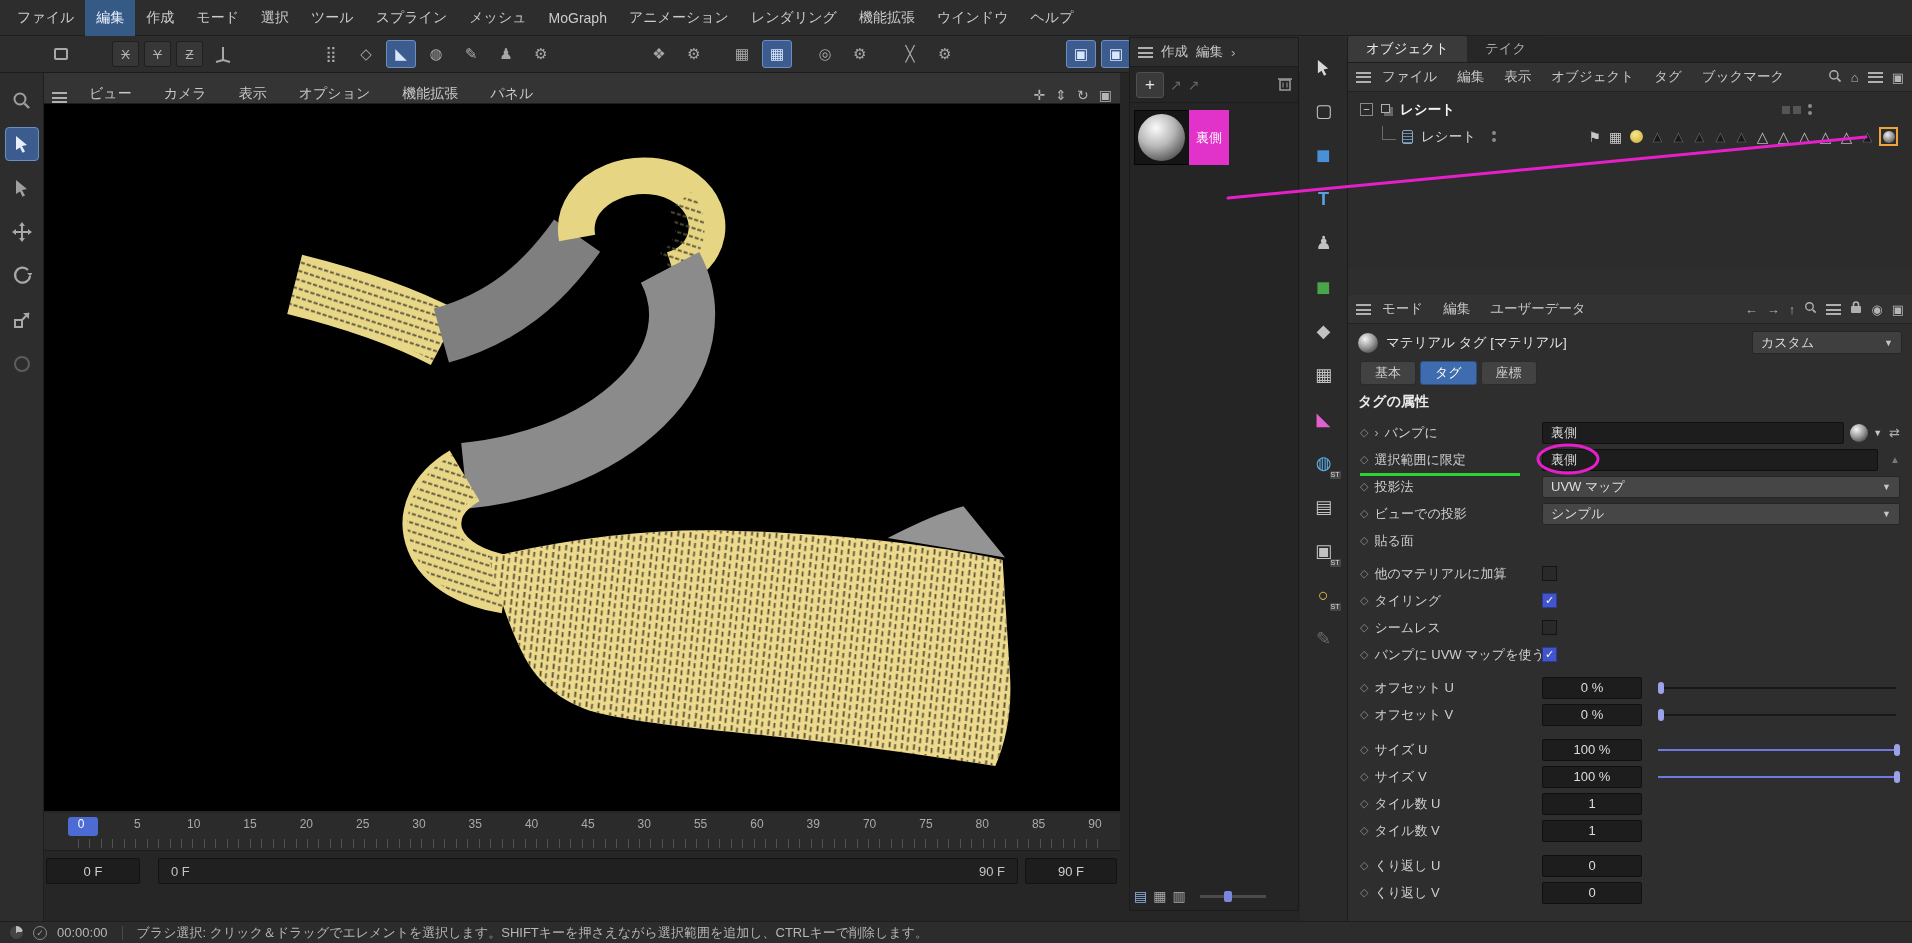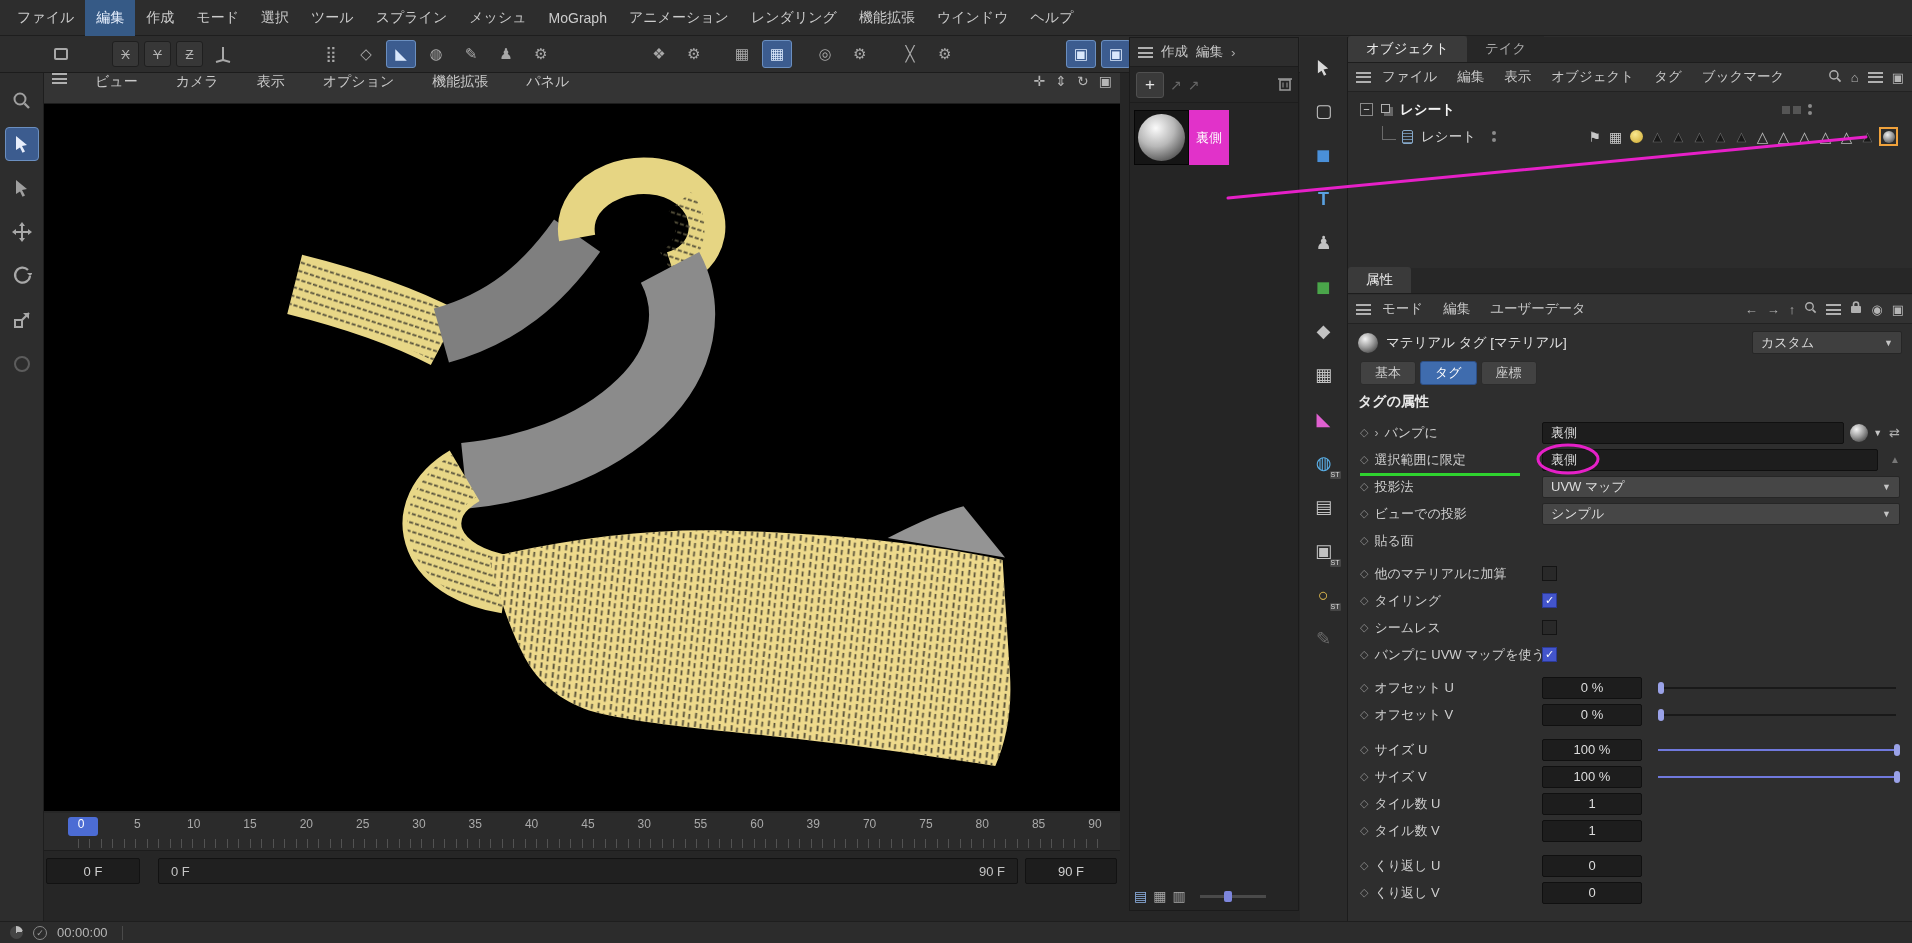--- a/index.html
+++ b/index.html
@@ -33,22 +33,22 @@
          display:flex;align-items:center;justify-content:center;font-size:13px;text-decoration:line-through;flex:0 0 auto}
 
   
   #leftbar{left:0;top:73px;width:44px;height:848px;background:#2d2d2d;border-right:1px solid #1e1e1e;
            display:flex;flex-direction:column;align-items:center;padding-top:10px;gap:10px}
   .ltool{width:34px;height:34px;display:flex;align-items:center;justify-content:center;border-radius:4px}
   .ltool.sel{background:#3c5c8f;border:1px solid #6b8fc0}
   .ltool.dim{opacity:.35}
 
   
-  #vpmenu{left:44px;top:73px;width:1076px;height:31px;background:#343434;display:flex;align-items:flex-start;
-          gap:18px;padding:0 8px;border-bottom:1px solid #1c1c1c}
+  #vpmenu{left:44px;top:73px;width:1076px;height:31px;background:#343434;display:flex;align-items:flex-end;
+          gap:12px;padding:0 8px;border-bottom:1px solid #1c1c1c}
   #vpmenu .mi{padding:0 10px;color:#c9c9c9;font-size:14px}
   #vpmenu .rt{margin-left:auto;display:flex;gap:10px;color:#b5b5b5;font-size:14px}
   #vpcanvas{left:44px;top:104px;width:1076px;height:707px;background:#000}
   #vpcanvas svg{display:block;width:100%;height:100%}
 
   
   #ruler{left:44px;top:813px;width:1076px;height:38px;background:#2b2b2b;border-bottom:1px solid #1d1d1d}
   #ruler .labels{position:absolute;left:26px;right:14px;top:4px;display:flex;justify-content:space-between}
   #ruler .labels span{width:22px;text-align:center;font-size:12px;color:#aaa}
   #ruler .labels span:first-child{color:#fff;position:relative;z-index:2}
@@ -481,23 +481,20 @@
         <span class="tag tri-o">△</span>
         <span class="tag tri-o">△</span>
         <span class="tag tri-d">▲</span>
         <span class="tag tag-sel">
             <span class="sphm"></span>
           </span>
       </span>
     </div>
   </div>
 
-  <div class="tabrow" style="top:268px">
-    <span class="tab on">属性</span>
-  </div>
 
   <div class="menurow" style="top:295px">
     <span class="burger"></span>
     <span class="mi">モード</span>
     <span class="mi">編集</span>
     <span class="mi">ユーザーデータ</span>
     <span class="rt">
       <span>←</span>
       <span>→</span>
       <span>↑</span>
@@ -719,20 +716,21 @@
     </div>
   </div>
 
   <div id="greenline" class="abs"></div>
 
   <div id="statusbar" class="abs">
     <span class="pieic"></span>
     <span class="chkic">✓</span>
     <span>00:00:00</span>
     <span class="statdiv"></span>
+    <span>ブラシ選択: クリック＆ドラッグでエレメントを選択します。SHIFTキーを押さえながら選択範囲を追加し、CTRLキーで削除します。</span>
   </div>
 
   <svg id="overlay" class="abs" width="1912" height="943" viewBox="0 0 1912 943">
     <line x1="1228" y1="198" x2="1866" y2="137" stroke="#e620c8" stroke-width="3" stroke-linecap="round"></line>
     <ellipse cx="1568" cy="459" rx="30" ry="14" fill="none" stroke="#e620c8" stroke-width="3"></ellipse>
   </svg>
 
 </div>
 
 </body></html>

